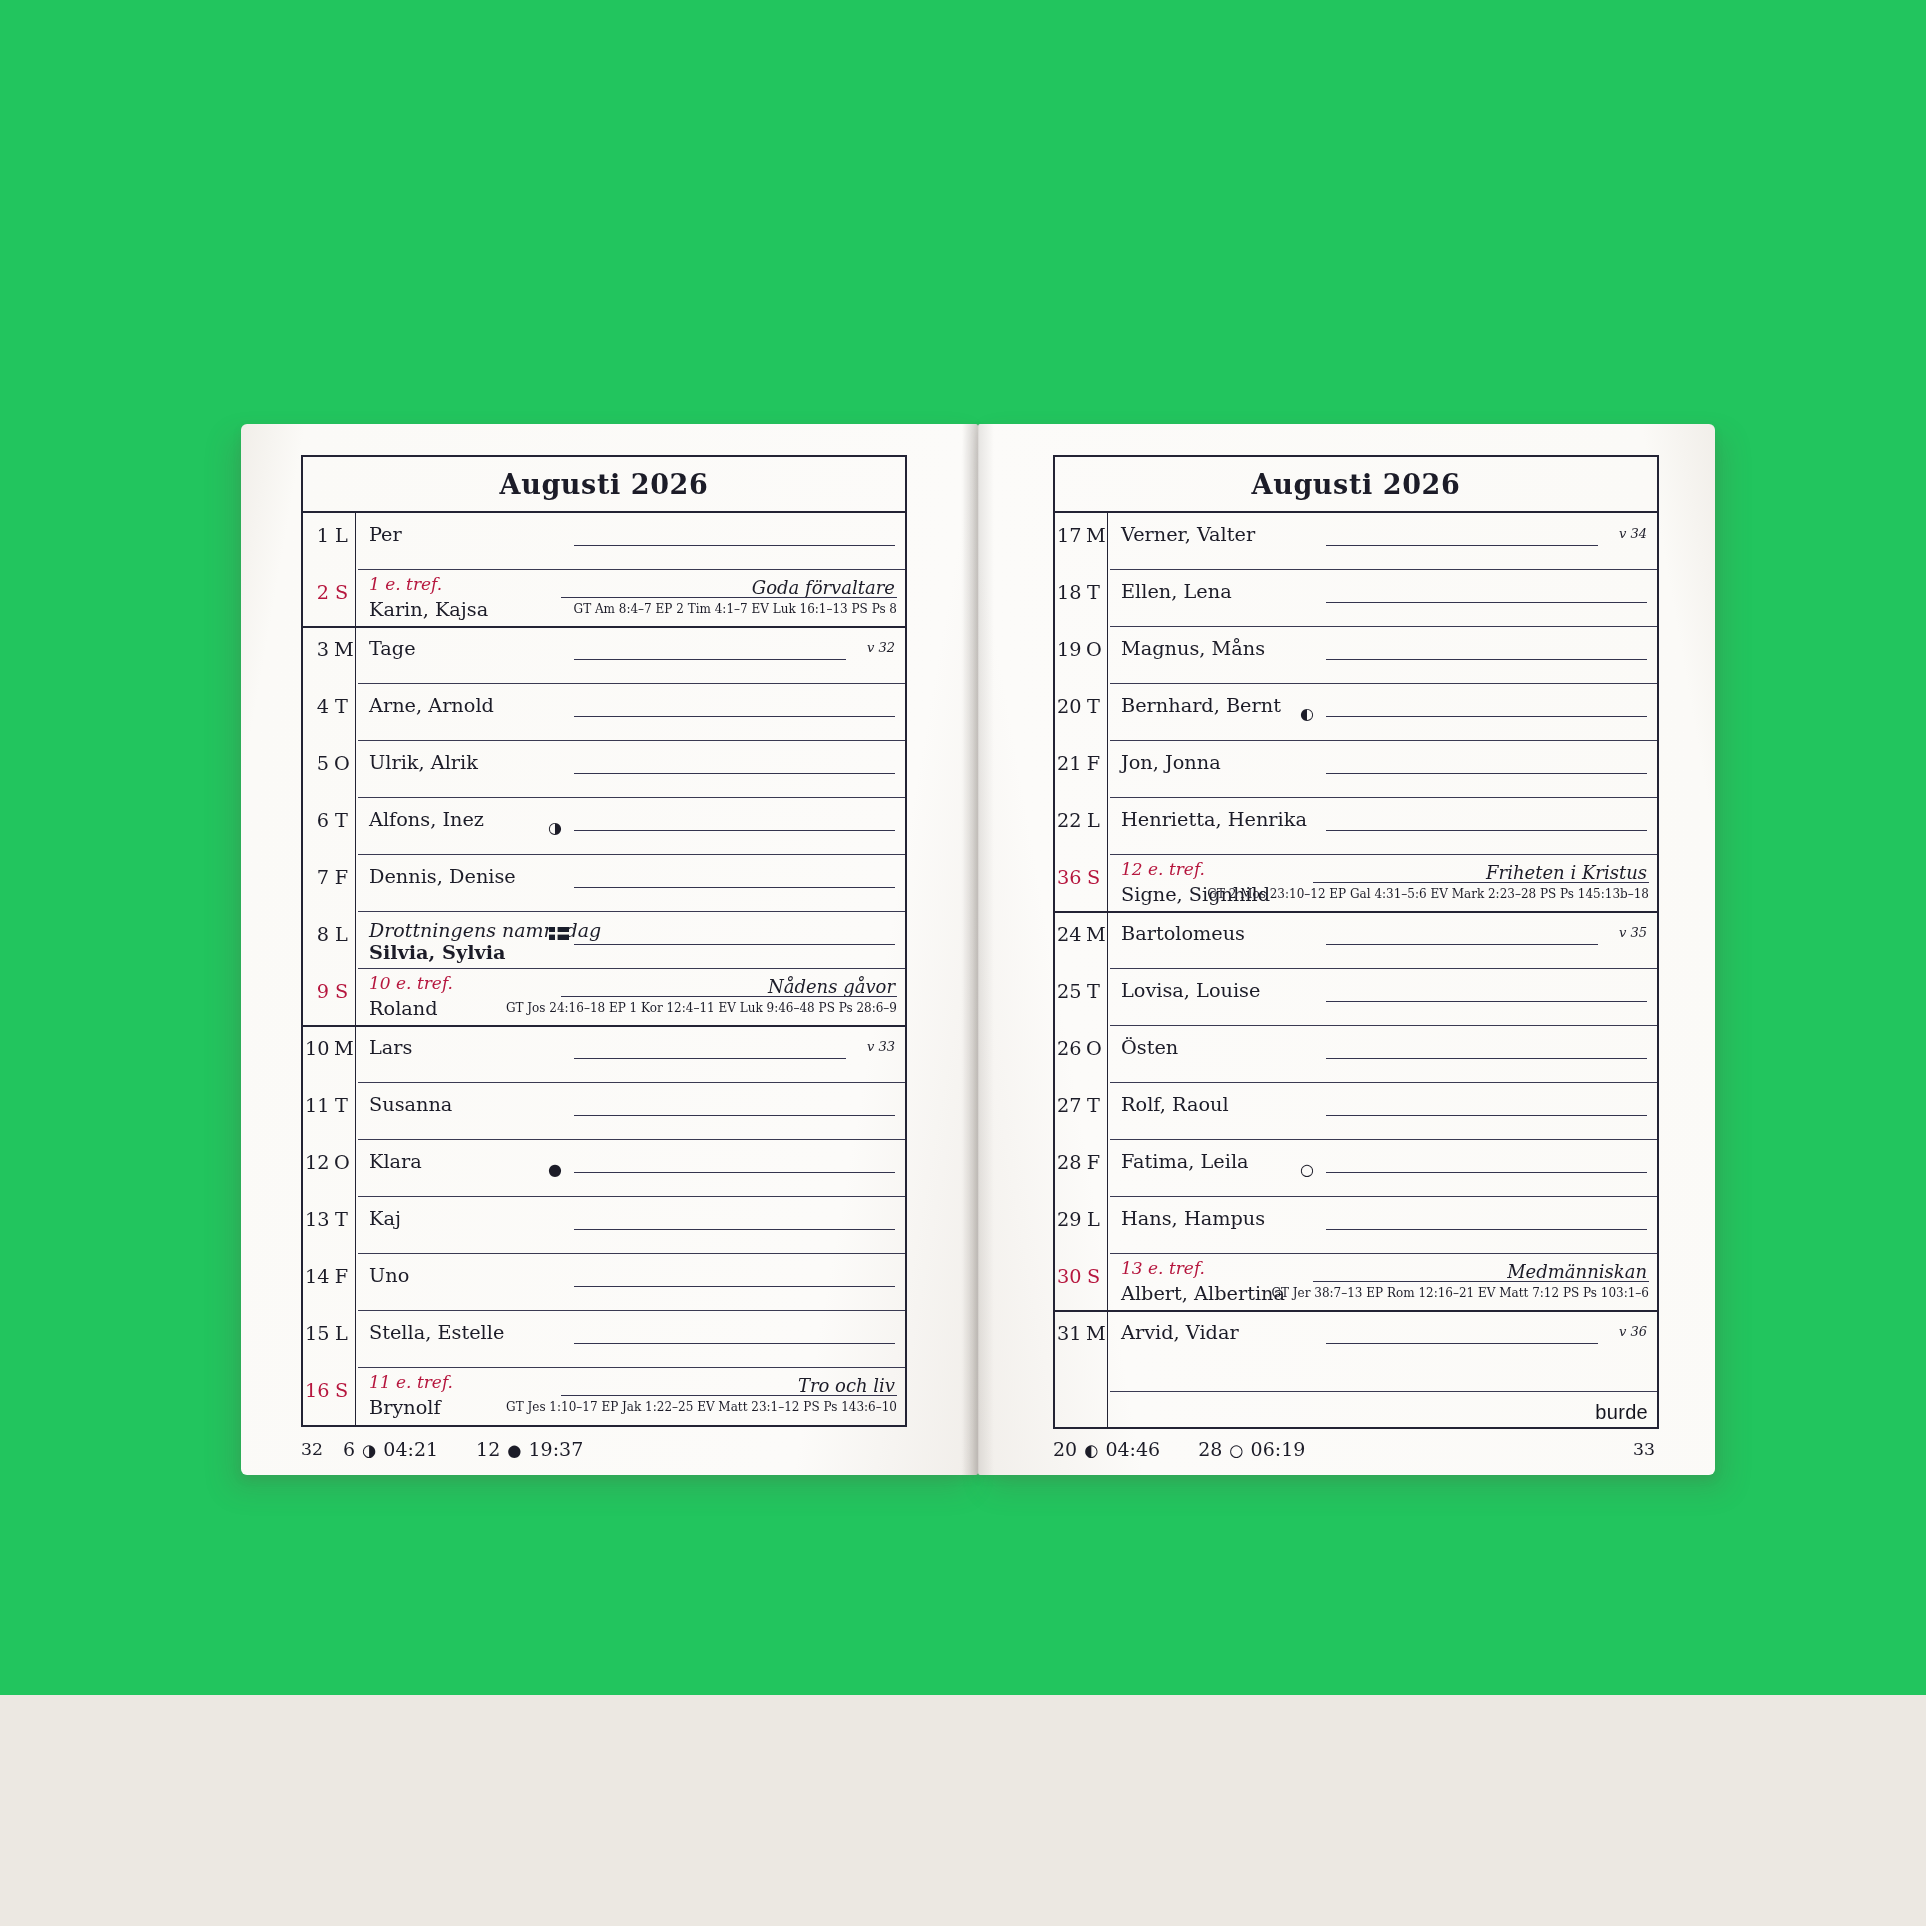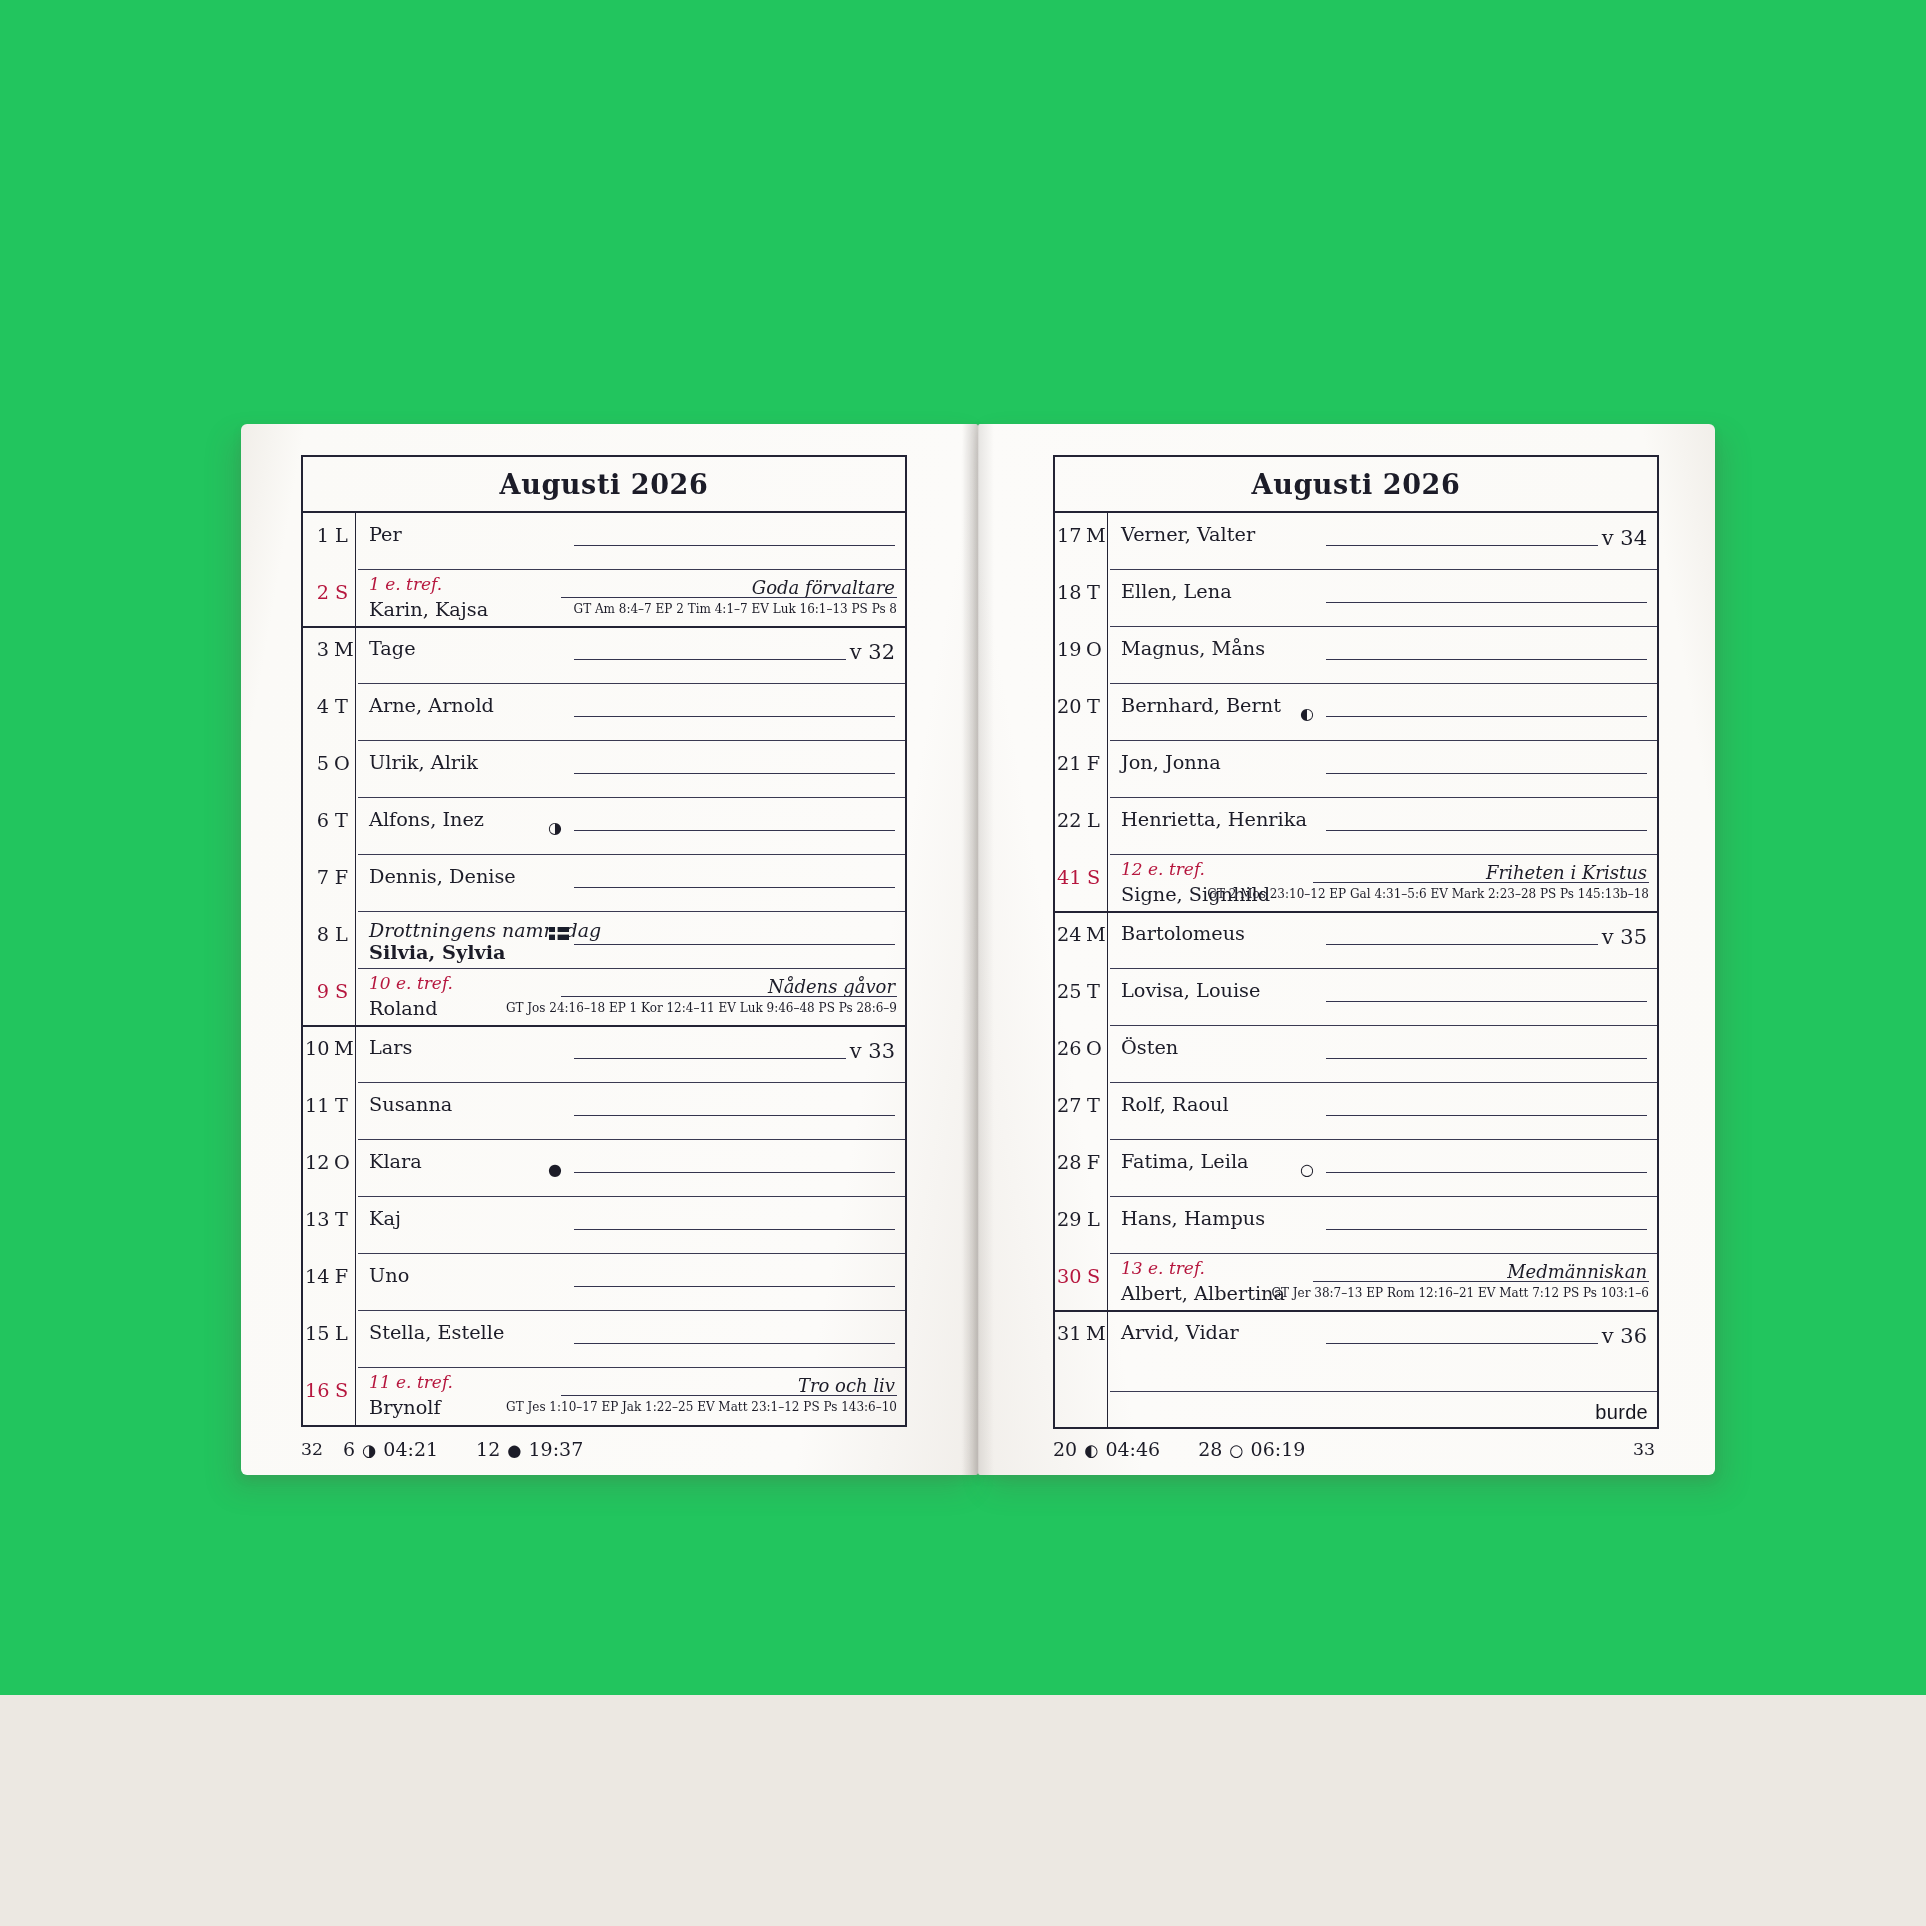--- a/index.html
+++ b/index.html
@@ -33,21 +33,21 @@
   .date-cell .day-letter{width:15px;text-align:center;margin-left:5px;}
   .date-cell.red{color:#b6163e;}
 
   .main-cell{position:absolute;left:55px;right:0;top:0;bottom:0;}
   .main-cell.sep::after{content:"";position:absolute;left:0;right:0;bottom:0;
      border-bottom:1.2px solid #3a3a52;}
 
   .name{position:absolute;left:11px;top:10px;font-size:19.3px;white-space:nowrap;}
   .wline{position:absolute;top:32px;left:216px;right:10px;border-top:1.3px solid #34344e;}
   .wline.short{right:59px;}
-  .week{position:absolute;right:10px;top:13px;font-size:21px;}
+  .week{position:absolute;right:10px;top:13px;font-style:italic;font-size:13px;}
   .moon{position:absolute;left:190px;top:22px;font-size:16px;line-height:1;
      font-family:"DejaVu Sans", sans-serif;}
 
   .holiday{position:absolute;left:11px;top:4px;color:#b6163e;font-style:italic;font-size:17px;white-space:nowrap;}
   .theme{position:absolute;right:10px;top:7px;font-style:italic;font-size:18px;white-space:nowrap;}
   .wline.sun{top:27px;left:203px;right:8px;}
   .sname{position:absolute;left:11px;top:28px;font-size:19.3px;white-space:nowrap;}
   .scripture{position:absolute;right:8px;top:32px;font-size:12px;white-space:nowrap;}
 
   .special-name{position:absolute;left:11px;top:7px;font-style:italic;font-size:19px;white-space:nowrap;}
@@ -335,21 +335,21 @@
               <span class="day-num">22</span>
               <span class="day-letter">L</span>
             </div>
             <div class="main-cell sep">
               <span class="name">Henrietta, Henrika</span>
               <div class="wline"></div>
             </div>
           </div>
           <div class="day-row">
             <div class="date-cell red">
-              <span class="day-num">41</span>
+              <span class="day-num">36</span>
               <span class="day-letter">S</span>
             </div>
             <div class="main-cell">
               <span class="holiday">12 e. tref.</span>
               <span class="theme">Friheten i Kristus</span>
               <div class="wline sun"></div>
               <span class="sname">Signe, Signhild</span>
               <span class="scripture">GT 2 Mos 23:10–12 EP Gal 4:31–5:6 EV Mark 2:23–28 PS Ps 145:13b–18</span>
             </div>
           </div>

